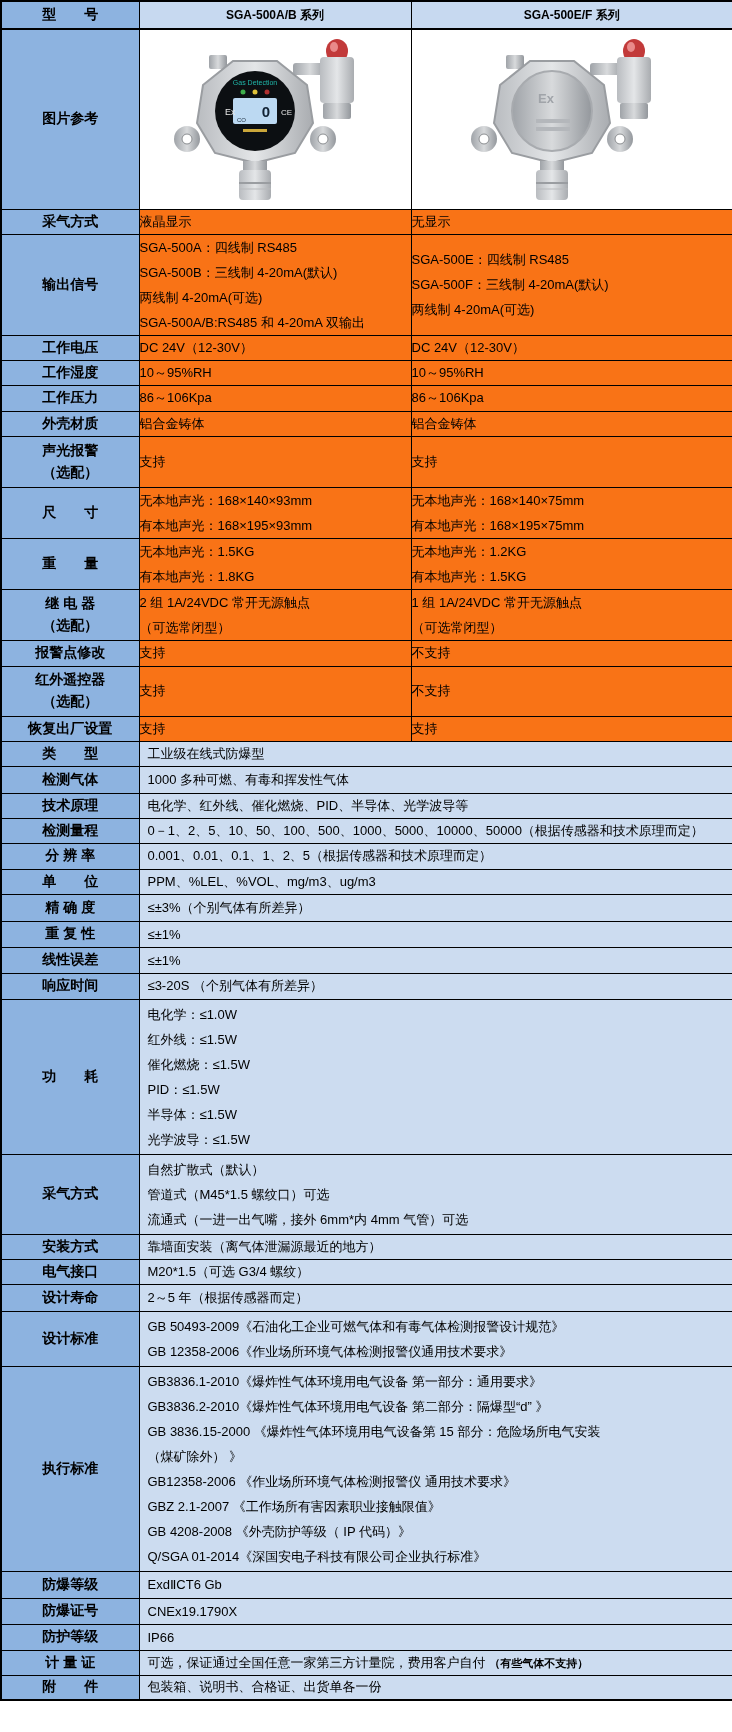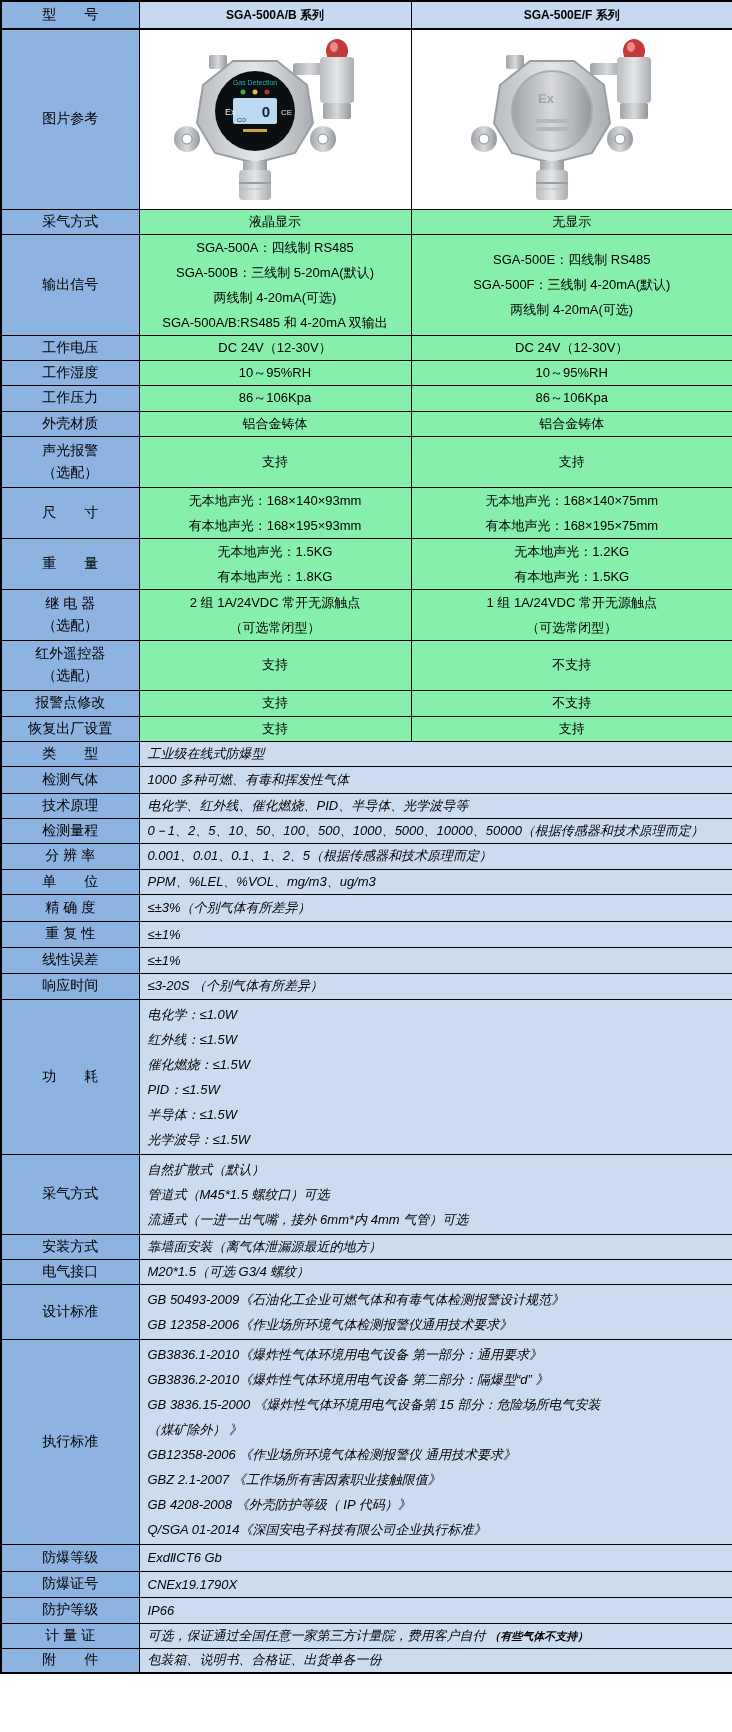--- a/index.html
+++ b/index.html
@@ -1,24 +1,24 @@
 <!DOCTYPE html>
 <html><head>
 <meta charset="utf-8">
 <style>
   html,body{margin:0;padding:0;background:#fff;}
   body{width:732px;font-family:"Liberation Sans","DejaVu Sans",sans-serif;color:#000;}
   table.spec{width:732px;border-collapse:collapse;table-layout:fixed;border:2px solid #000;}
   td,th{border:1px solid #000;padding:0;vertical-align:middle;overflow:hidden;}
-  th.model-label, td.lbl{background:#8db3e0;font-weight:normal;font-size:14px;text-align:center;line-height:1.55;}
+  th.model-label, td.lbl{background:#8db3e0;font-weight:bold;font-size:14px;text-align:center;line-height:1.55;}
   th.model-name{background:#c7d9f0;font-weight:bold;font-size:12px;text-align:center;}
   tr.hdr th{border-bottom:2px solid #000;}
-  td.val{background:#86efac;font-size:13px;text-align:center;}
+  td.val{background:#f97316;font-size:13px;text-align:left;}
   td.val .ln{line-height:25px;}
-  td.sp{background:#ccdcf0;font-size:13px;text-align:left;padding:2px 8px;font-style:italic;}
+  td.sp{background:#ccdcf0;font-size:13px;text-align:left;padding:2px 8px;}
   td.sp .ln{line-height:25px;white-space:nowrap;}
   td.imgcell{background:#ffffff;text-align:center;}
   .note-small{font-size:11px;font-weight:bold;margin-top:25px;}
   svg{display:block;margin:0 auto;}
 </style>
 </head>
 <body>
 
 <table class="spec">
 <colgroup>
@@ -127,21 +127,21 @@
 <tr style="height:25px">
   <td class="lbl">采气方式</td>
   <td class="val">液晶显示</td>
   <td class="val">无显示</td>
 </tr>
 
 <tr style="height:100px">
   <td class="lbl">输出信号</td>
   <td class="val">
     <div class="ln">SGA-500A：四线制 RS485</div>
-    <div class="ln">SGA-500B：三线制 5-20mA(默认)</div>
+    <div class="ln">SGA-500B：三线制 4-20mA(默认)</div>
     <div class="ln">两线制 4-20mA(可选)</div>
     <div class="ln">SGA-500A/B:RS485 和 4-20mA 双输出</div>
   </td>
   <td class="val">
     <div class="ln">SGA-500E：四线制 RS485</div>
     <div class="ln">SGA-500F：三线制 4-20mA(默认)</div>
     <div class="ln">两线制 4-20mA(可选)</div>
   </td>
 </tr>
 
@@ -211,31 +211,31 @@
   <td class="val">
     <div class="ln">2 组 1A/24VDC 常开无源触点</div>
     <div class="ln">（可选常闭型）</div>
   </td>
   <td class="val">
     <div class="ln">1 组 1A/24VDC 常开无源触点</div>
     <div class="ln">（可选常闭型）</div>
   </td>
 </tr>
 
+<tr style="height:26px">
+  <td class="lbl">报警点修改</td>
+  <td class="val">支持</td>
+  <td class="val">不支持</td>
+</tr>
+
 <tr style="height:50px">
   <td class="lbl">
     <div>红外遥控器</div>
     <div>（选配）</div>
   </td>
-  <td class="val">支持</td>
-  <td class="val">不支持</td>
-</tr>
-
-<tr style="height:26px">
-  <td class="lbl">报警点修改</td>
   <td class="val">支持</td>
   <td class="val">不支持</td>
 </tr>
 
 <tr style="height:25px">
   <td class="lbl">恢复出厂设置</td>
   <td class="val">支持</td>
   <td class="val">支持</td>
 </tr>
 
@@ -298,20 +298,24 @@
     <div class="ln">流通式（一进一出气嘴，接外 6mm*内 4mm 气管）可选</div>
   </td>
 </tr>
 <tr style="height:25px">
   <td class="lbl">安装方式</td>
   <td class="sp" colspan="2">靠墙面安装（离气体泄漏源最近的地方）</td>
 </tr>
 <tr style="height:25px">
   <td class="lbl">电气接口</td>
   <td class="sp" colspan="2">M20*1.5（可选 G3/4 螺纹）</td>
+</tr>
+<tr style="height:27px">
+  <td class="lbl">设计寿命</td>
+  <td class="sp" colspan="2">2～5 年（根据传感器而定）</td>
 </tr>
 <tr style="height:52px">
   <td class="lbl">设计标准</td>
   <td class="sp" colspan="2">
     <div class="ln">GB 50493-2009《石油化工企业可燃气体和有毒气体检测报警设计规范》</div>
     <div class="ln">GB 12358-2006《作业场所环境气体检测报警仪通用技术要求》</div>
   </td>
 </tr>
 <tr style="height:201px">
   <td class="lbl">执行标准</td>

